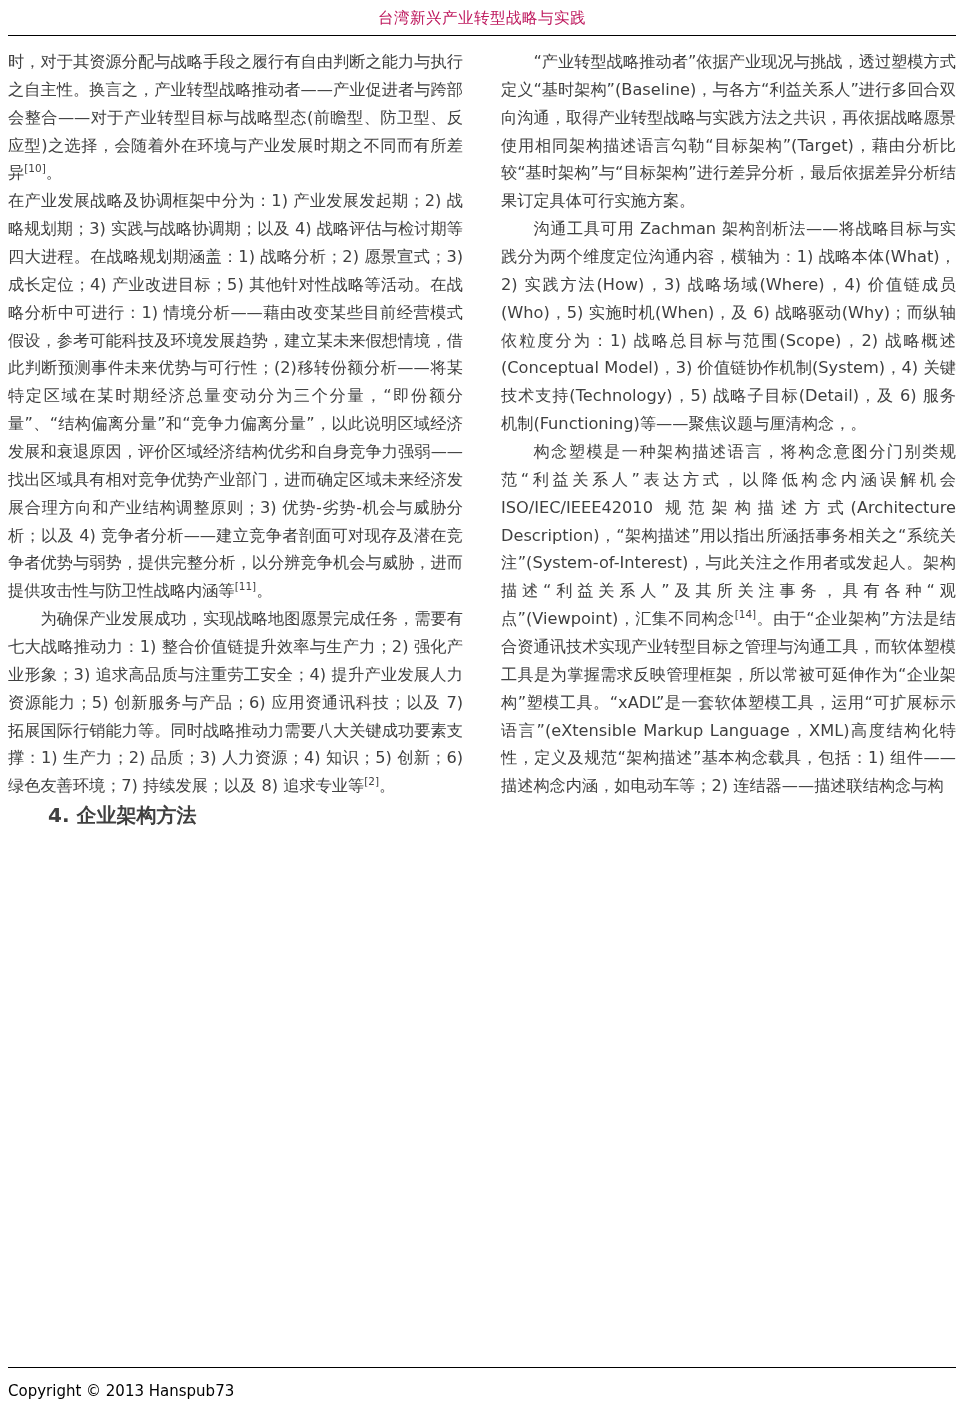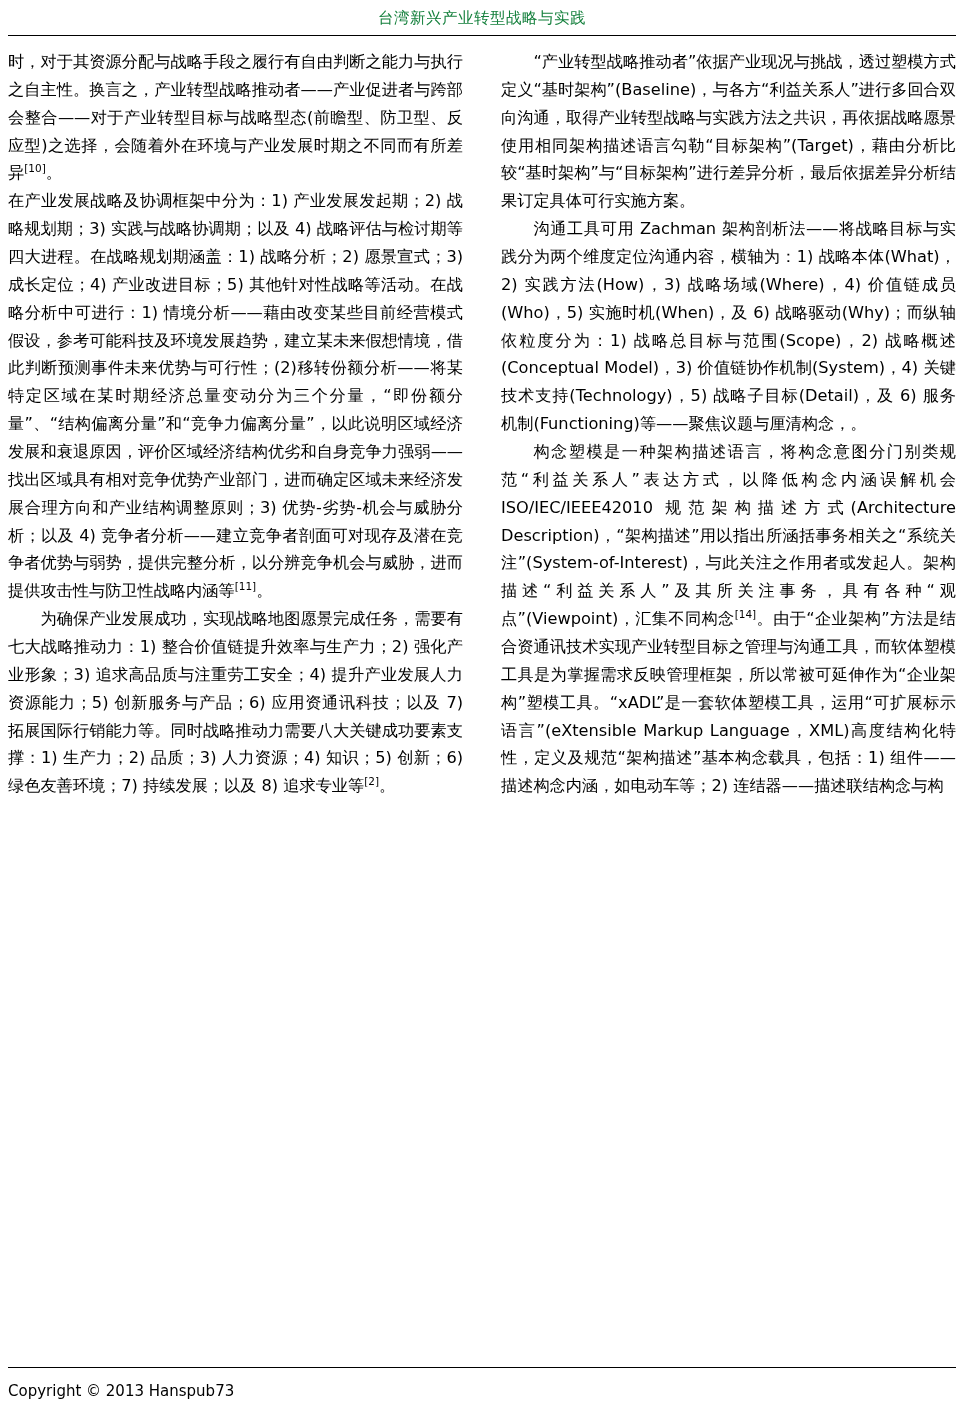--- a/index.html
+++ b/index.html
@@ -25,21 +25,21 @@
   
   .runhead {
     position: absolute;
     top: 8px;
     left: 0;
     width: 964px;
     text-align: center;
     font-family: Liberation Mono, monospace;
     font-size: 15.5px;
     letter-spacing: 0.5px;
-    color: #15803d;
+    color: #be185d;
   }
   .rule-top {
     position: absolute;
     top: 35px;
     left: 8px;
     width: 948px;
     height: 1px;
     background: #000;
   }
   
@@ -51,21 +51,21 @@
     height: 1290px;
     display: flex;
     gap: 38px;
   }
   .col {
     width: 455px;
     font-size: 16.2px;
     line-height: 1.72;
     text-align: justify;
     text-justify: inter-ideograph;
-    color: #000000;
+    color: #404040;
   }
   .col p {
     margin: 0;
     text-indent: 2em;
     font-family: "DejaVu Sans", sans-serif;
   }
   .col p.noindent {
     text-indent: 0;
   }
   .sec-head {
@@ -110,20 +110,21 @@
 
   <div class="columns">
 
     <div class="col">
       <p class="noindent"><span>时，对于其资源分配与战略手段之履行有自由判断之能力与执行之自主性。换言之，产业转型战略推动者——产业促进者与跨部会整合——对于产业转型目标与战略型态(前瞻型、防卫型、反应型)之选择，会随着外在环境与产业发展时期之不同而有所差异</span><sup>[10]</sup><span>。</span></p>
 
       <p class="noindent"><span>在产业发展战略及协调框架中分为：1) 产业发展发起期；2) 战略规划期；3) 实践与战略协调期；以及 4) 战略评估与检讨期等四大进程。在战略规划期涵盖：1) 战略分析；2) 愿景宣式；3) 成长定位；4) 产业改进目标；5) 其他针对性战略等活动。在战略分析中可进行：1) 情境分析——藉由改变某些目前经营模式假设，参考可能科技及环境发展趋势，建立某未来假想情境，借此判断预测事件未来优势与可行性；(2)移转份额分析——将某特定区域在某时期经济总量变动分为三个分量，“即份额分量”、“结构偏离分量”和“竞争力偏离分量”，以此说明区域经济发展和衰退原因，评价区域经济结构优劣和自身竞争力强弱——找出区域具有相对竞争优势产业部门，进而确定区域未来经济发展合理方向和产业结构调整原则；3) 优势‑劣势‑机会与威胁分析；以及 4) 竞争者分析——建立竞争者剖面可对现存及潜在竞争者优势与弱势，提供完整分析，以分辨竞争机会与威胁，进而提供攻击性与防卫性战略内涵等</span><sup>[11]</sup><span>。</span></p>
 
       <p><span>为确保产业发展成功，实现战略地图愿景完成任务，需要有七大战略推动力：1) 整合价值链提升效率与生产力；2) 强化产业形象；3) 追求高品质与注重劳工安全；4) 提升产业发展人力资源能力；5) 创新服务与产品；6) 应用资通讯科技；以及 7) 拓展国际行销能力等。同时战略推动力需要八大关键成功要素支撑：1) 生产力；2) 品质；3) 人力资源；4) 知识；5) 创新；6) 绿色友善环境；7) 持续发展；以及 8) 追求专业等</span><sup>[2]</sup><span>。</span></p>
 
+      <p class="sec-head">4.  企业架构方法</p>
 
     </div>
 
     <div class="col">
 
       <p><span>“产业转型战略推动者”依据产业现况与挑战，透过塑模方式定义“基时架构”(Baseline)，与各方“利益关系人”进行多回合双向沟通，取得产业转型战略与实践方法之共识，再依据战略愿景使用相同架构描述语言勾勒“目标架构”(Target)，藉由分析比较“基时架构”与“目标架构”进行差异分析，最后依据差异分析结果订定具体可行实施方案。</span></p>
 
       <p><span>沟通工具可用 Zachman 架构剖析法——将战略目标与实践分为两个维度定位沟通内容，横轴为：1) 战略本体(What)，2) 实践方法(How)，3) 战略场域(Where)，4) 价值链成员(Who)，5) 实施时机(When)，及 6) 战略驱动(Why)；而纵轴依粒度分为：1) 战略总目标与范围(Scope)，2) 战略概述(Conceptual Model)，3) 价值链协作机制(System)，4) 关键技术支持(Technology)，5) 战略子目标(Detail)，及 6) 服务机制(Functioning)等——聚焦议题与厘清构念，。</span></p>
 
       <p><span>构念塑模是一种架构描述语言，将构念意图分门别类规范“利益关系人”表达方式，以降低构念内涵误解机会 ISO/IEC/IEEE42010 规范架构描述方式(Architecture Description)，“架构描述”用以指出所涵括事务相关之“系统关注”(System-of-Interest)，与此关注之作用者或发起人。架构描述“利益关系人”及其所关注事务，具有各种“观点”(Viewpoint)，汇集不同构念</span><sup>[14]</sup><span>。由于“企业架构”方法是结合资通讯技术实现产业转型目标之管理与沟通工具，而软体塑模工具是为掌握需求反映管理框架，所以常被可延伸作为“企业架构”塑模工具。“xADL”是一套软体塑模工具，运用“可扩展标示语言”(eXtensible Markup Language，XML)高度结构化特性，定义及规范“架构描述”基本构念载具，包括：1) 组件——描述构念内涵，如电动车等；2) 连结器——描述联结构念与构</span></p>

